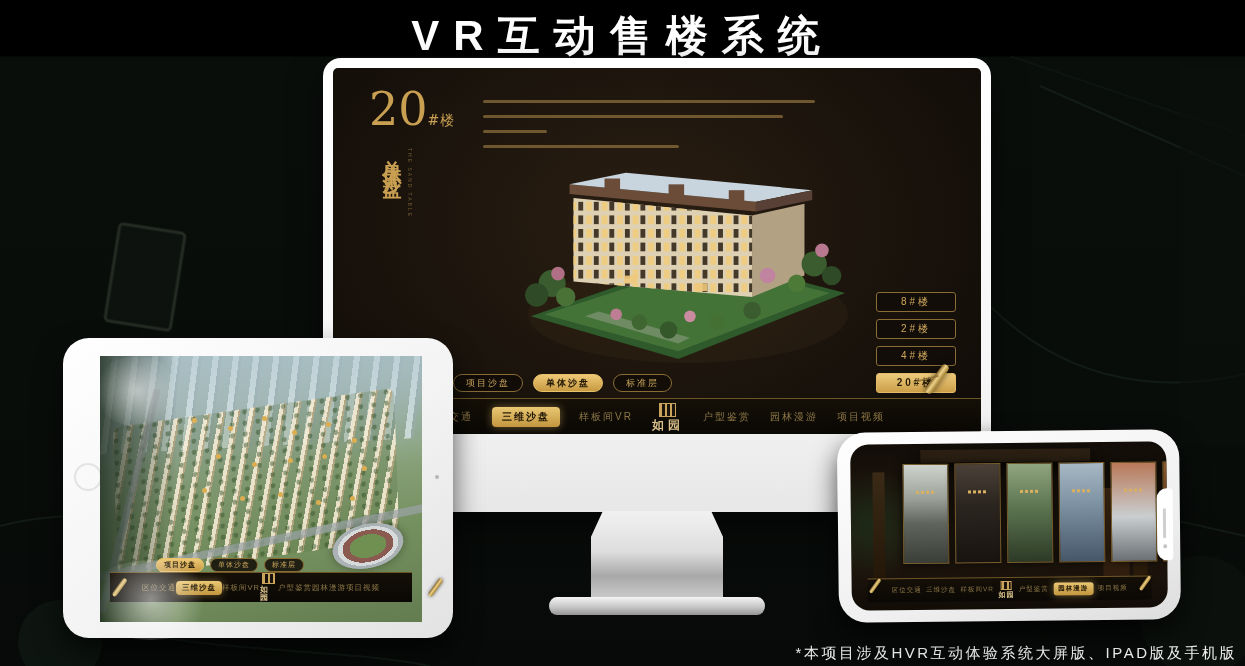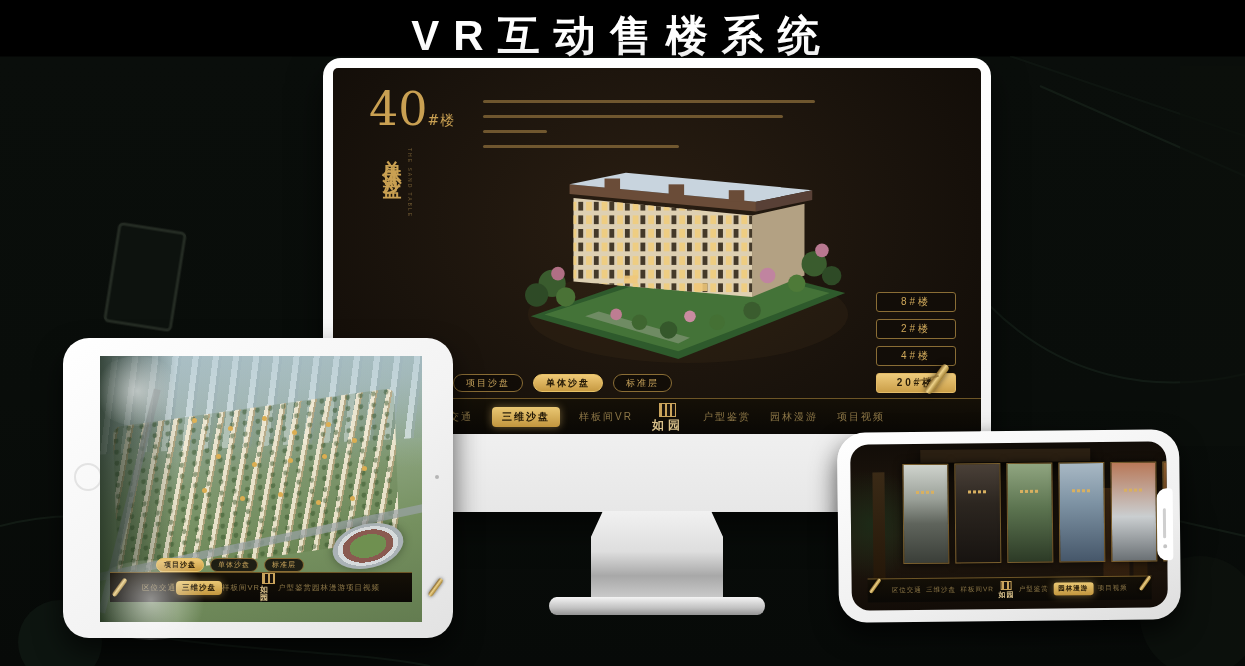--- a/index.html
+++ b/index.html
@@ -163,27 +163,28 @@
       <path d="M1010,0 L1245,80" opacity="0.5"></path>
       <path d="M60,560 C200,600 330,590 430,610"></path>
     </g>
     <rect x="112" y="172" width="66" height="98" rx="4" fill="#0d120e" stroke="#242b23" stroke-width="3" transform="rotate(9 145 221)"></rect>
     <circle cx="60" cy="586" r="42" fill="#121c15" opacity="0.6"></circle>
     <circle cx="1200" cy="560" r="60" fill="#10160f" opacity="0.5"></circle>
     <rect x="1180" y="10" width="65" height="380" fill="#0c100c" opacity="0.7"></rect>
   </svg>
 
   <div id="page-title" class="abs">VR互动售楼系统</div>
+  <div id="footnote" class="abs">*本项目涉及HVR互动体验系统大屏版、IPAD版及手机版</div>
 
   <div id="monitor-frame" class="abs"></div>
   <div id="stand-neck" class="abs"></div>
   <div id="stand-base" class="abs"></div>
 
   <div id="monitor-screen" class="abs">
-    <div class="m-num abs"><span>40</span><b>#楼</b></div>
+    <div class="m-num abs"><span>20</span><b>#楼</b></div>
     <div class="m-vert abs">单体沙盘</div>
     <div class="m-vert-en abs">THE SAND TABLE</div>
 
     <div class="dlines abs">
       <div class="dline" style="width:332px"></div>
       <div class="dline" style="width:300px"></div>
       <div class="dline" style="width:64px"></div>
       <div class="dline" style="width:196px"></div>
     </div>
 

